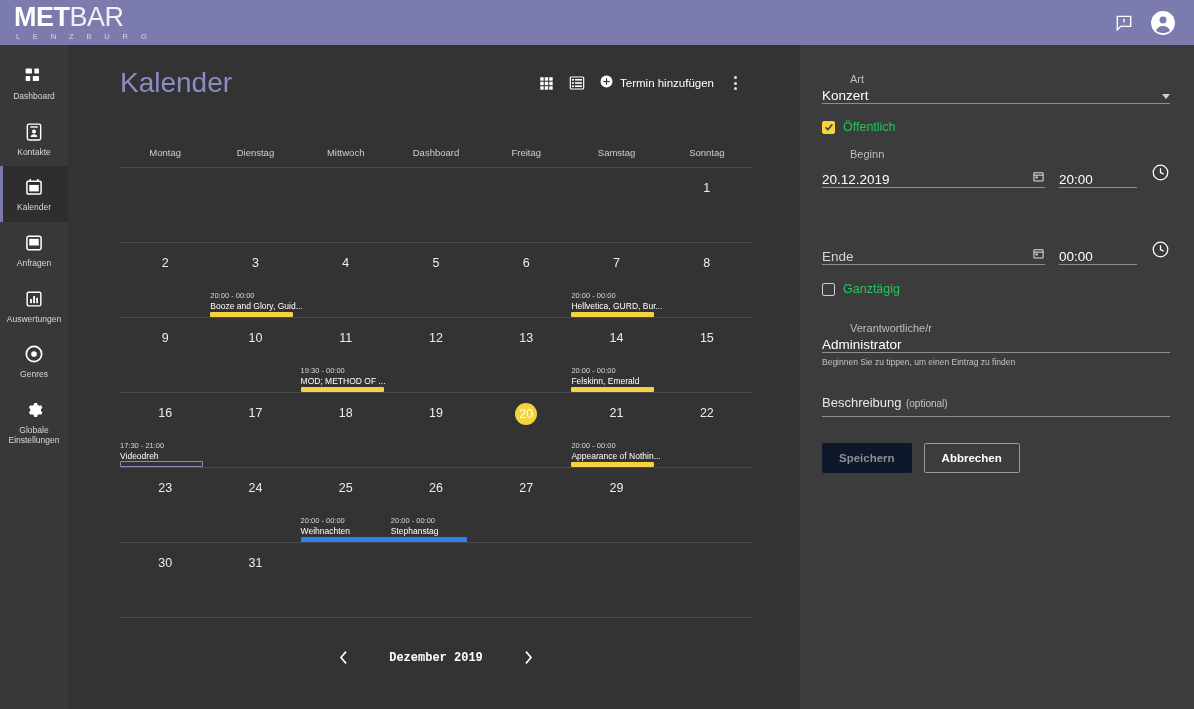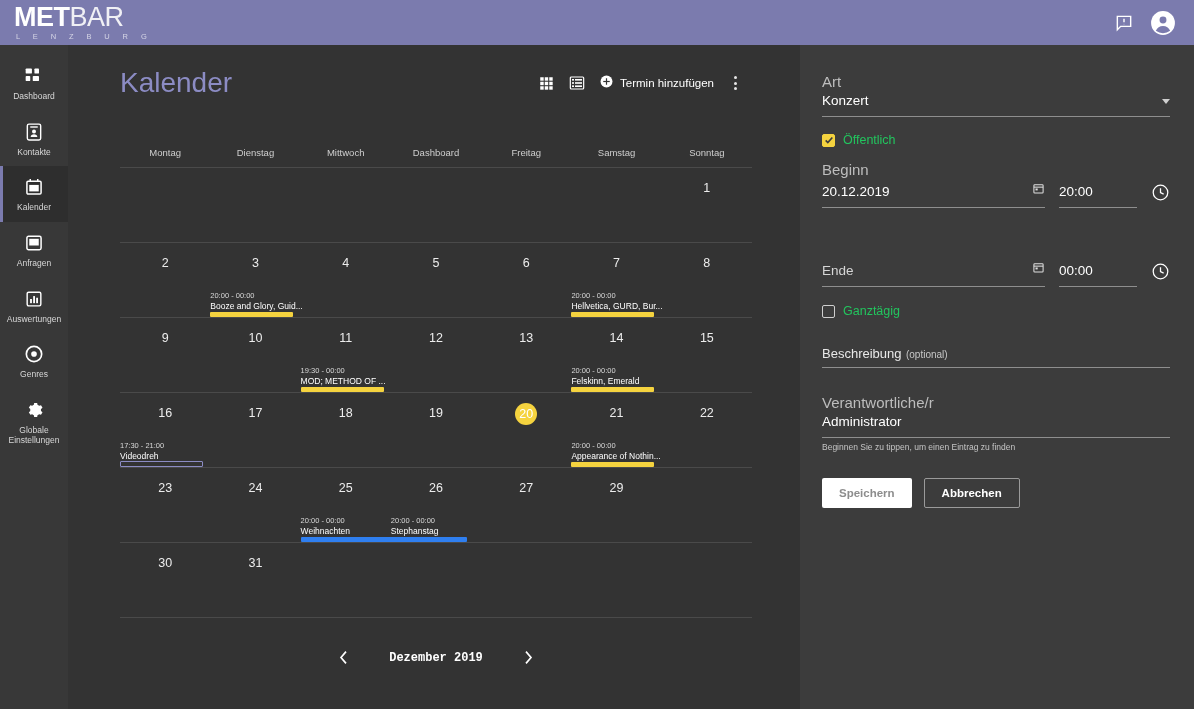--- a/index.html
+++ b/index.html
@@ -85,24 +85,24 @@
   .cal-footer { display: flex; align-items: center; justify-content: center; gap: 28px; margin-top: auto; padding-bottom: 40px; font-family: Liberation Mono, monospace; }
   .cal-nav { cursor: pointer; display: flex; align-items: center; justify-content: center; padding: 4px; }
   .cal-month { font-size: 12px; color: #ffffff; font-weight: 600; min-width: 110px; text-align: center; }
 
   
   .panel {
     width: 394px; flex: 0 0 394px; background: #3c3c3c;
     padding: 28px 24px 0 22px; overflow: hidden;
   }
   .field { margin-bottom: 8px; }
-  .flabel { font-size: 15px; color: #bdbdbd; display: block; margin-bottom: 3px; }
+  .flabel { font-size: 11px; color: #bdbdbd; display: block; margin-bottom: 3px; margin-left: 28px; }
   .fvalue-row {
     display: flex; align-items: flex-end; justify-content: space-between;
-    border-bottom: 1px solid #8e8e8e; padding-bottom: 8px;
+    border-bottom: 1px solid #8e8e8e; padding-bottom: 0;
   }
   .fvalue { font-size: 13.5px; color: #ffffff; }
   .fvalue.placeholder { color: #d6d6d6; }
   .fhint { font-size: 8.5px; color: #c5c5c5; margin-top: 4px; display: block; }
   .caret { width: 0; height: 0; border-left: 4.5px solid transparent; border-right: 4.5px solid transparent; border-top: 5px solid #cfcfcf; margin-bottom: 4px; cursor: pointer; }
 
   .checkrow { display: flex; align-items: center; gap: 8px; margin: 16px 0 14px; cursor: pointer; }
   .cbox { width: 13px; height: 13px; border: 1.5px solid #cfcfcf; border-radius: 2px; display: flex; align-items: center; justify-content: center; }
   .cbox.checked { background: #f5d33f; border-color: #f5d33f; }
   .checklabel { font-size: 12.5px; color: #22c55e; }
@@ -113,21 +113,21 @@
   .dt-clock { margin-bottom: 2px; cursor: pointer; }
 
   .desc-field { margin-top: 26px; }
   .desc-line { border-bottom: 1px solid #8e8e8e; padding-bottom: 5px; }
   .desc-main { font-size: 13px; color: #e8e8e8; }
   .desc-opt { font-size: 10px; color: #c8c8c8; }
 
   .resp-field { margin-top: 26px; }
   .buttons { display: flex; gap: 12px; margin-top: 26px; }
   .btn { font-size: 11.5px; padding: 8px 17px; border-radius: 2px; cursor: pointer; background: transparent; border: none; font-family: inherit; font-weight: 600; }
-  .btn-save { color: #8d8d8d; background: #ffffff; }
+  .btn-save { color: #8d8d8d; background: #0f172a; }
   .btn-cancel { color: #ffffff; border: 1px solid #9a9a9a; background: transparent; }
 </style>
 </head>
 <body>
 
 <div class="app">
 
   <div class="topbar">
     <div class="logo">
       <div class="logo-main">
@@ -497,35 +497,35 @@
             </svg>
           </span>
         </div>
       </div>
 
       <div class="checkrow" style="margin-top:17px">
         <span class="cbox"></span>
         <span class="checklabel">Ganztägig</span>
       </div>
 
+      <div class="field resp-field">
+        <span class="flabel">Verantwortliche/r</span>
+        <div class="fvalue-row">
+          <span class="fvalue">Administrator</span>
+        </div>
+        <span class="fhint">Beginnen Sie zu tippen, um einen Eintrag zu finden</span>
+      </div>
+
       <div class="field desc-field">
         <div class="desc-line">
           <span class="desc-main">Beschreibung</span>
           <span class="desc-opt">(optional)</span>
         </div>
       </div>
 
-      <div class="field resp-field">
-        <span class="flabel">Verantwortliche/r</span>
-        <div class="fvalue-row">
-          <span class="fvalue">Administrator</span>
-        </div>
-        <span class="fhint">Beginnen Sie zu tippen, um einen Eintrag zu finden</span>
-      </div>
-
       <div class="buttons">
         <button class="btn btn-save">Speichern</button>
         <button class="btn btn-cancel">Abbrechen</button>
       </div>
 
     </div>
 
   </div>
 </div>
 

